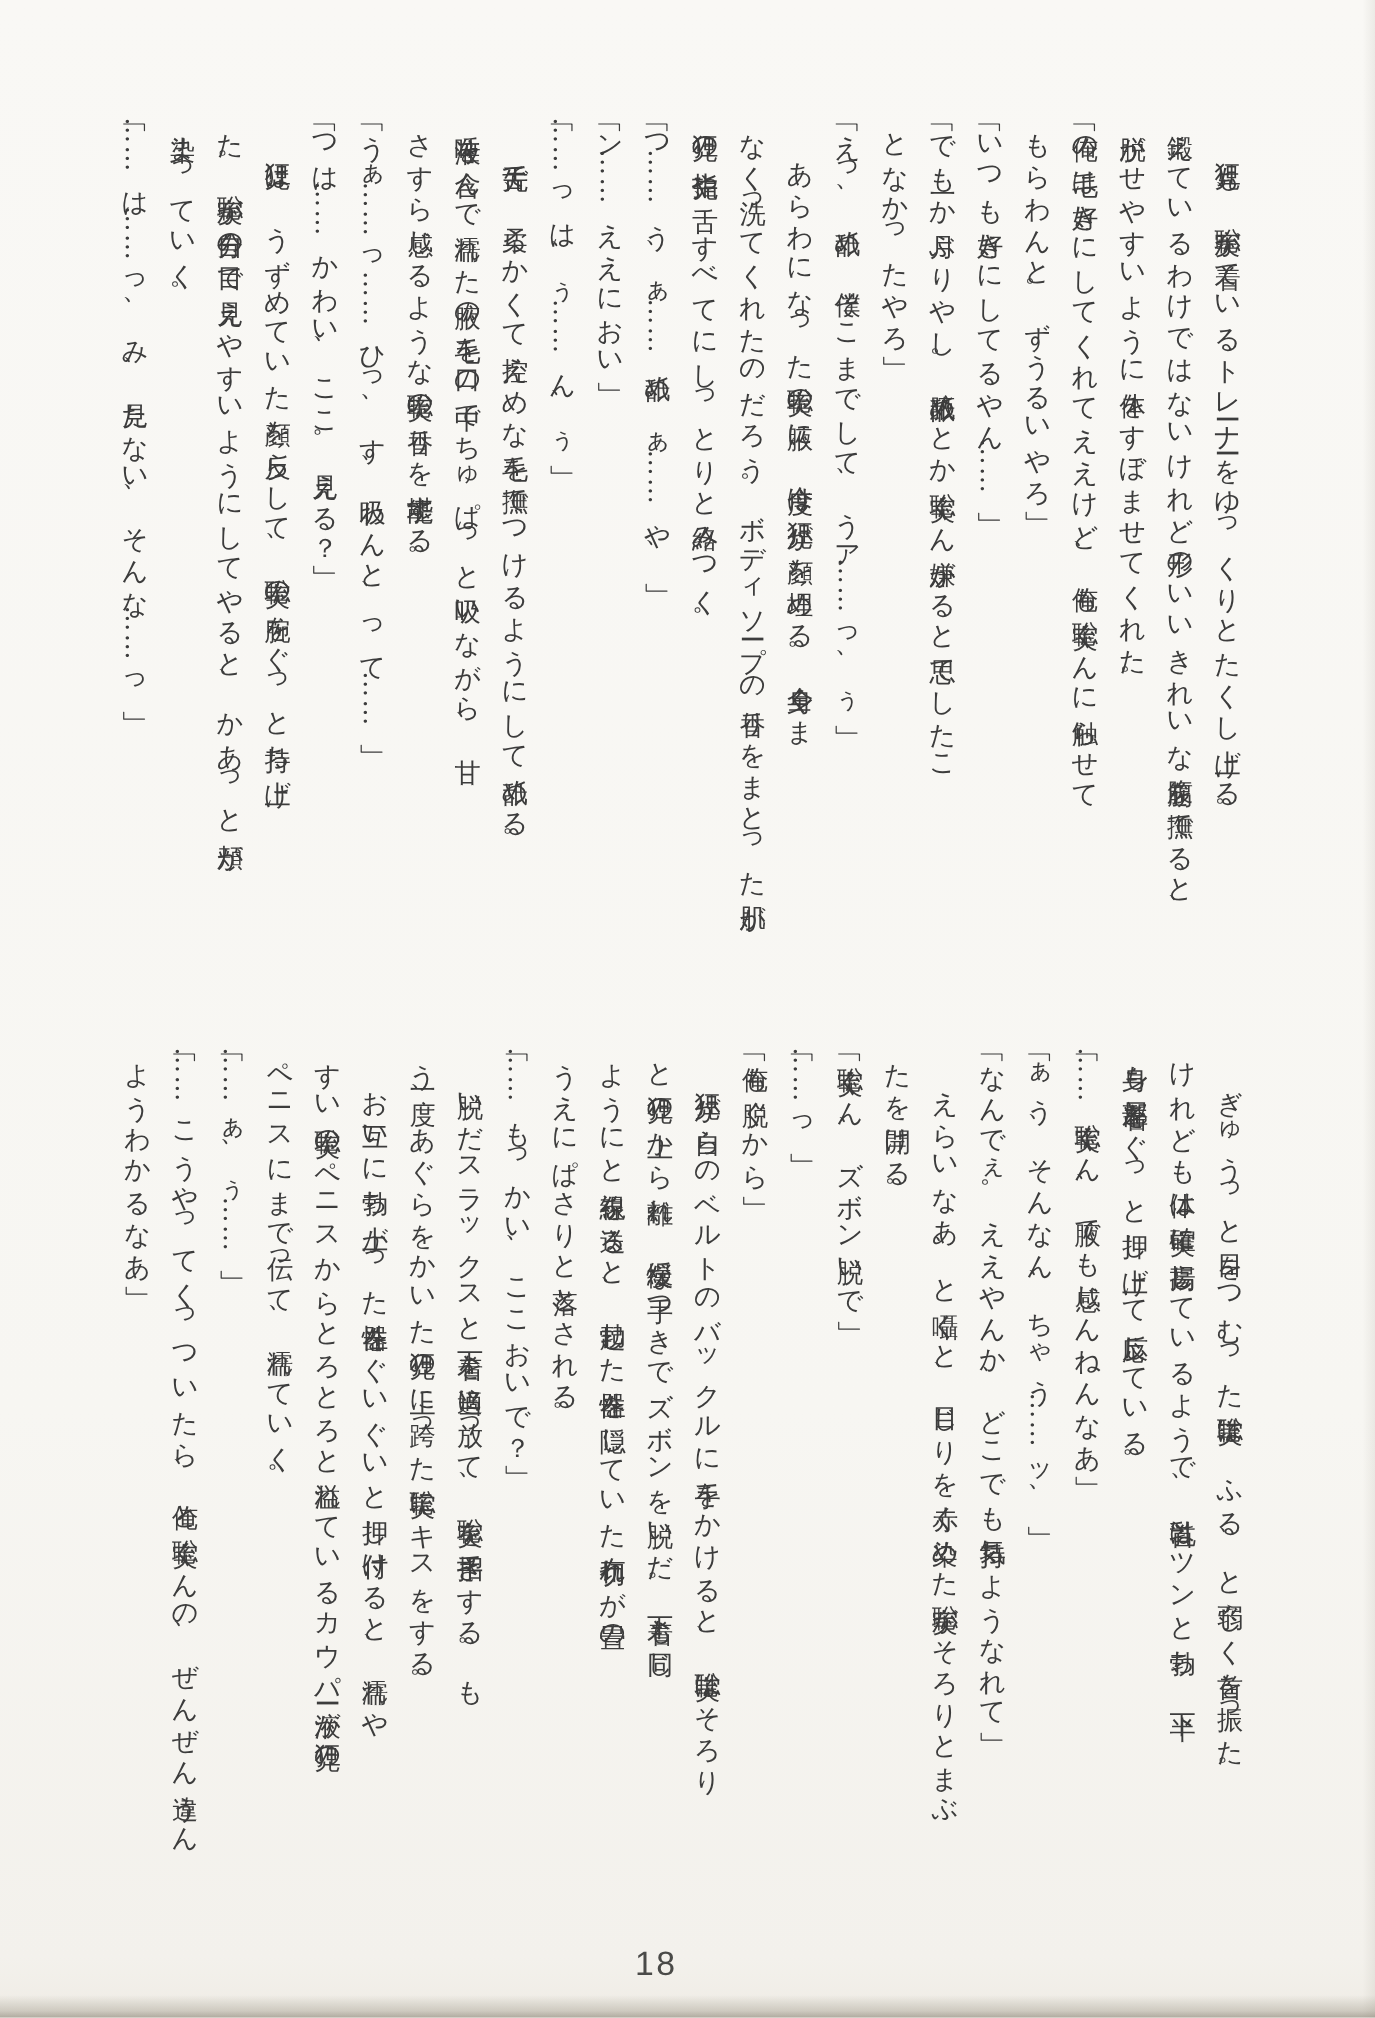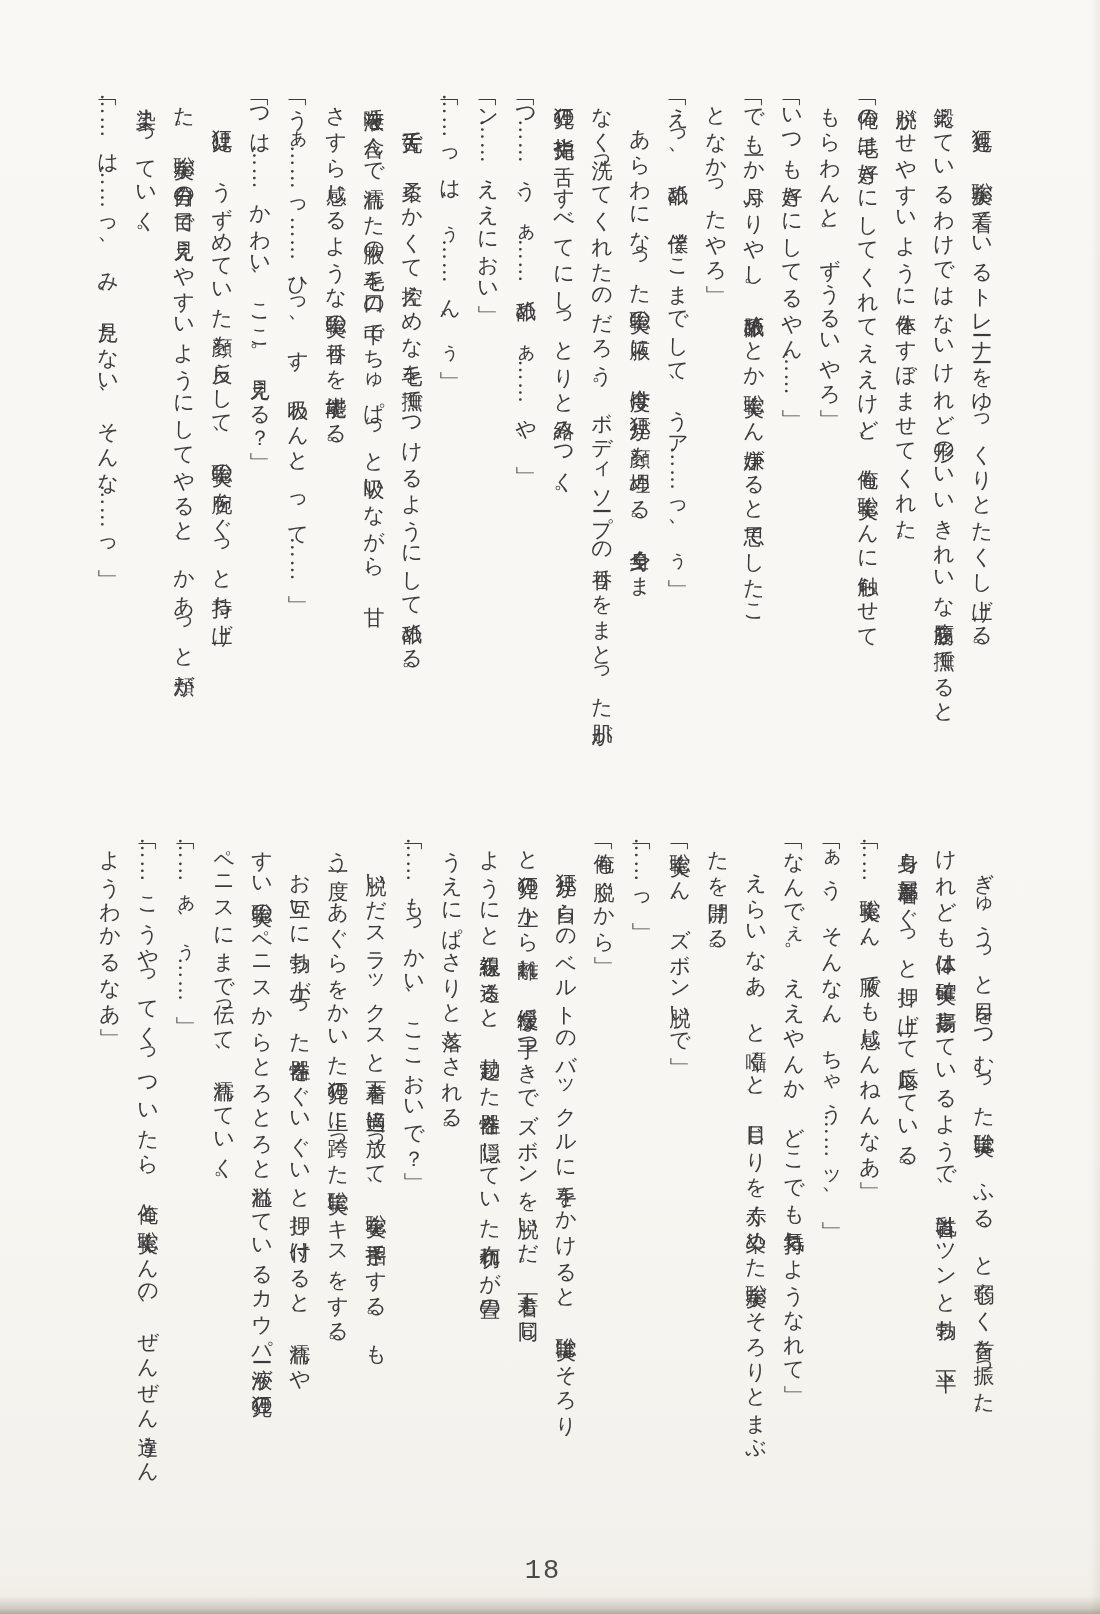--- a/index.html
+++ b/index.html
@@ -32,24 +32,24 @@
     margin: 0;
     padding: 0;
     line-height: 38px;
     white-space: nowrap;
   }
   .block-top    { top: 92px;  right: 99px; }
   .block-bottom { top: 836px; right: 97px; }
   .page-number {
     position: absolute;
     top: 1556px;
-    left: 493px;
+    left: 475px;
     width: 100px;
     text-align: center;
-    font-family: Liberation Mono, monospace;
+    font-family: Liberation Sans, sans-serif;
     font-size: 27px;
     color: #4a4a48;
     letter-spacing: 2px;
   }
   .bottom-shade {
     position: absolute;
     left: 0; right: 0; bottom: 0;
     height: 18px;
     background: linear-gradient(to bottom,
       rgba(130,122,105,0) 0%,

